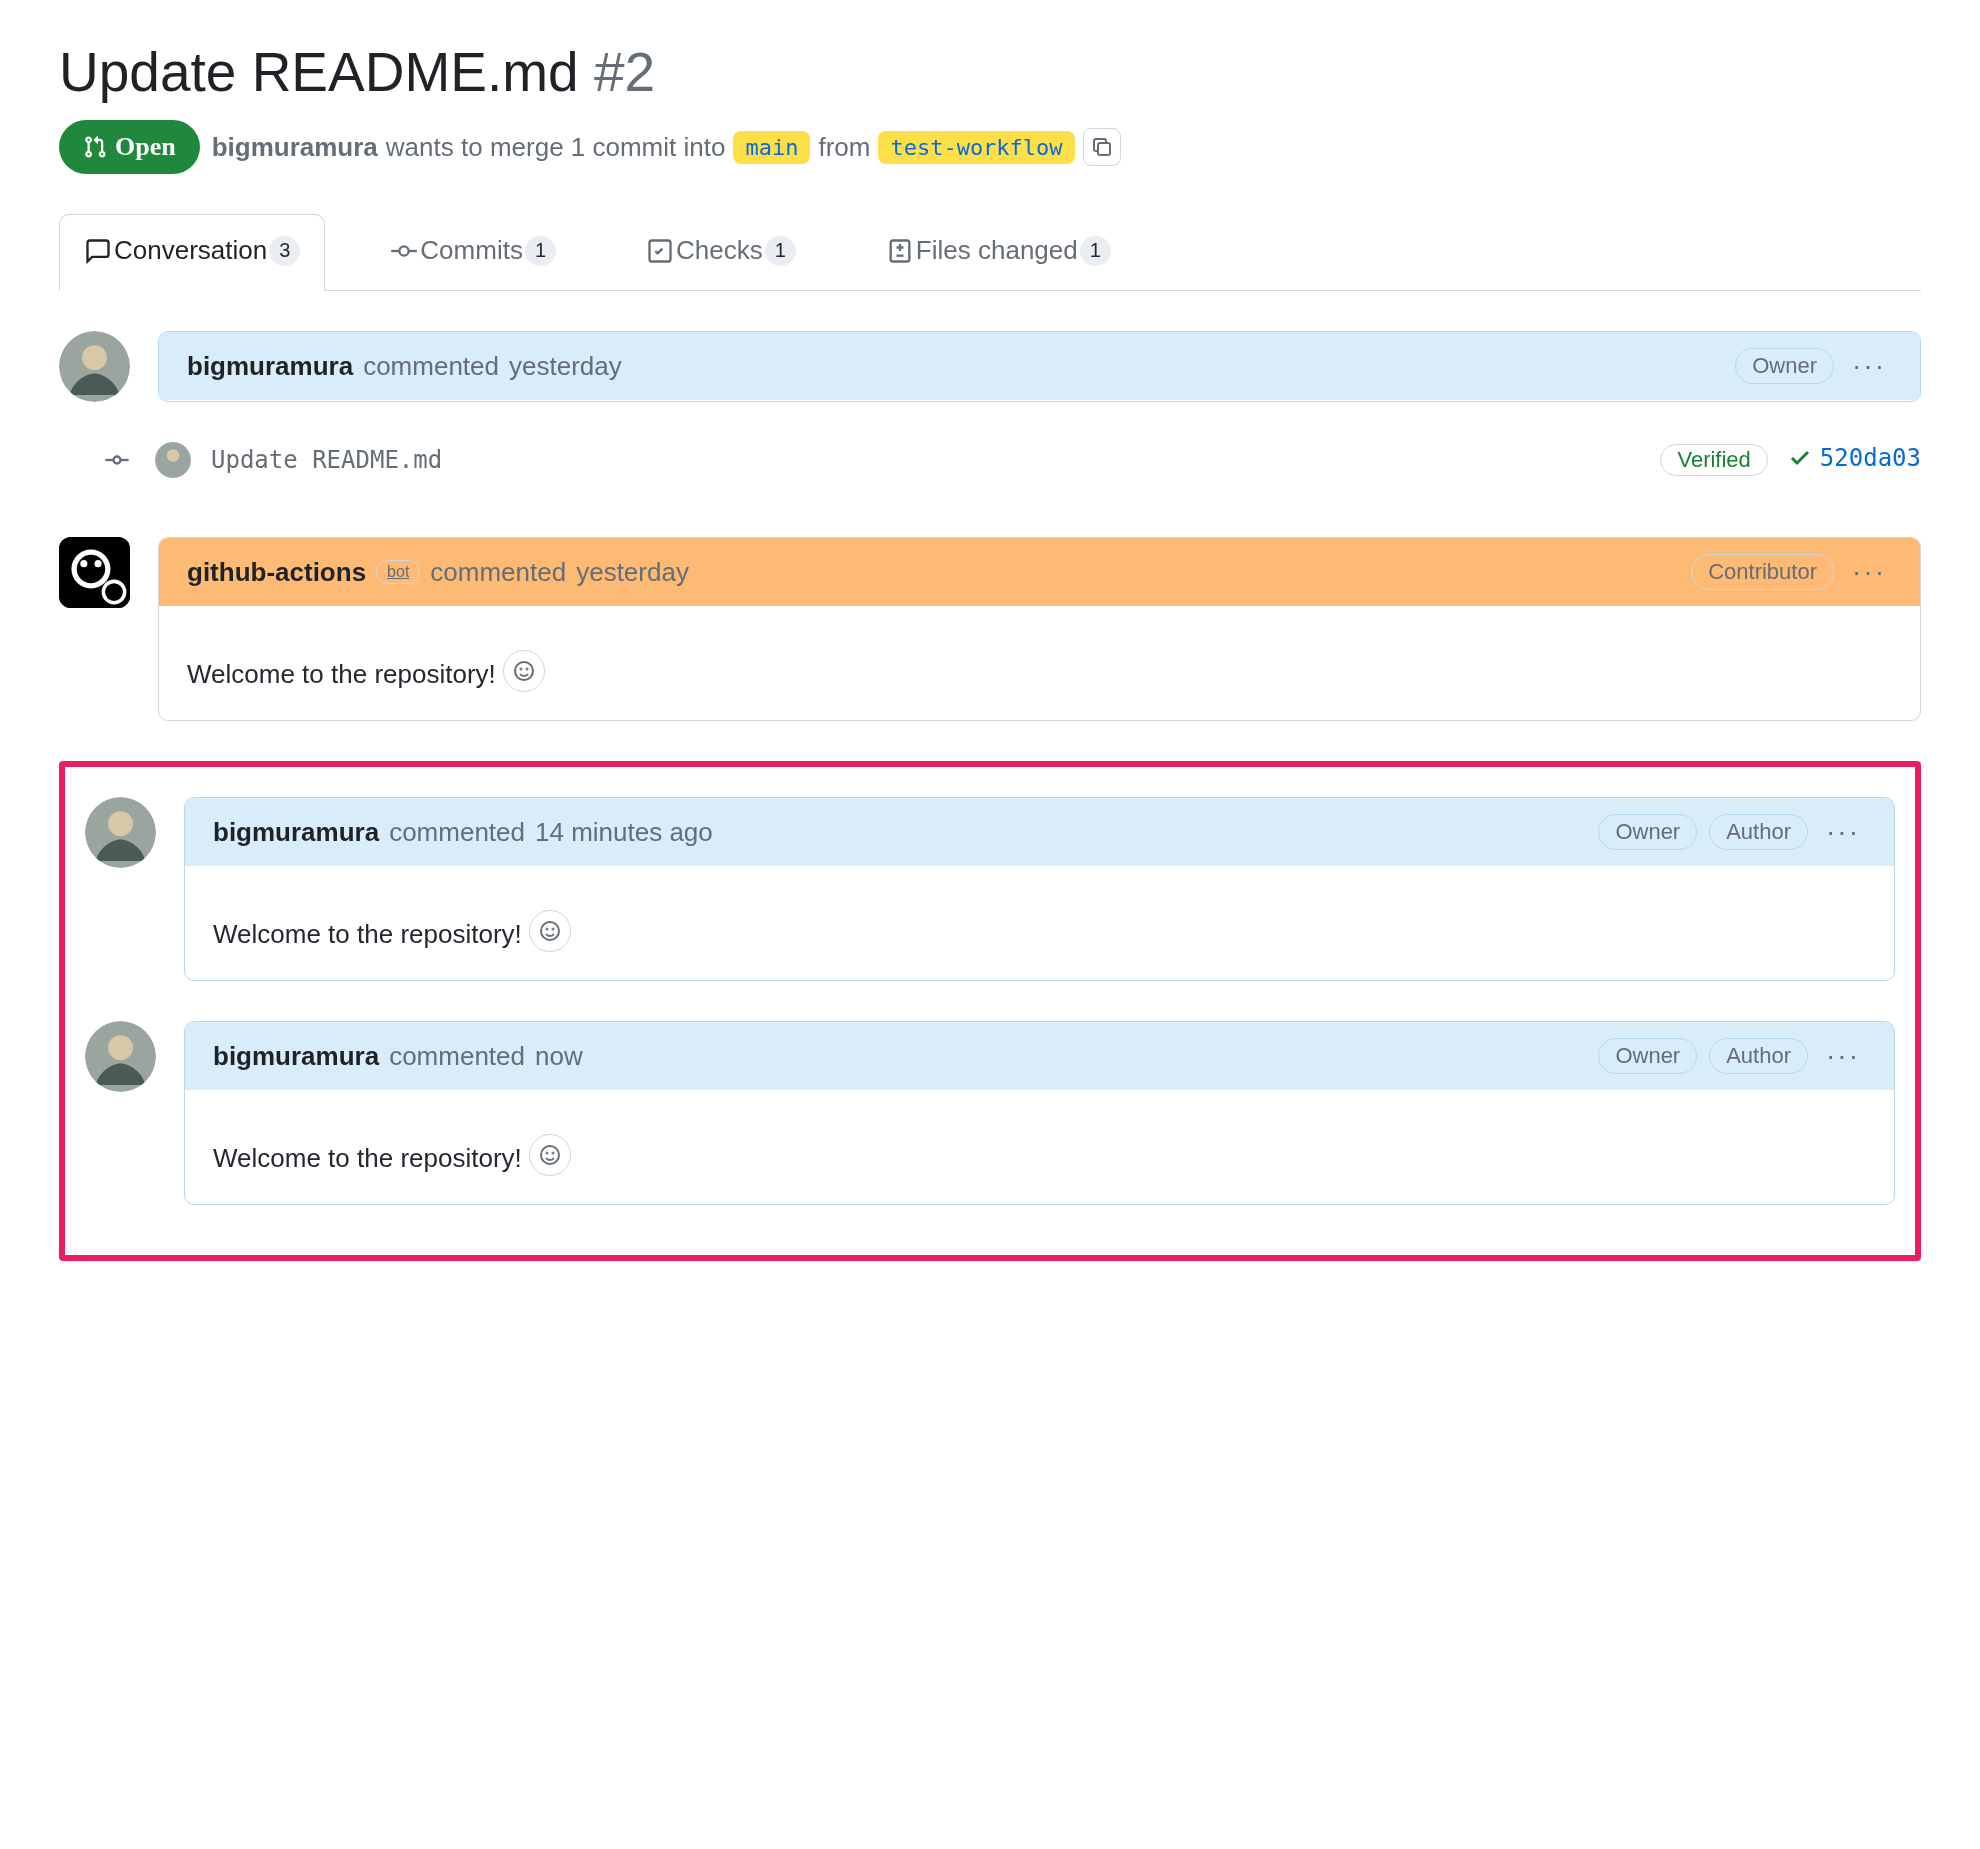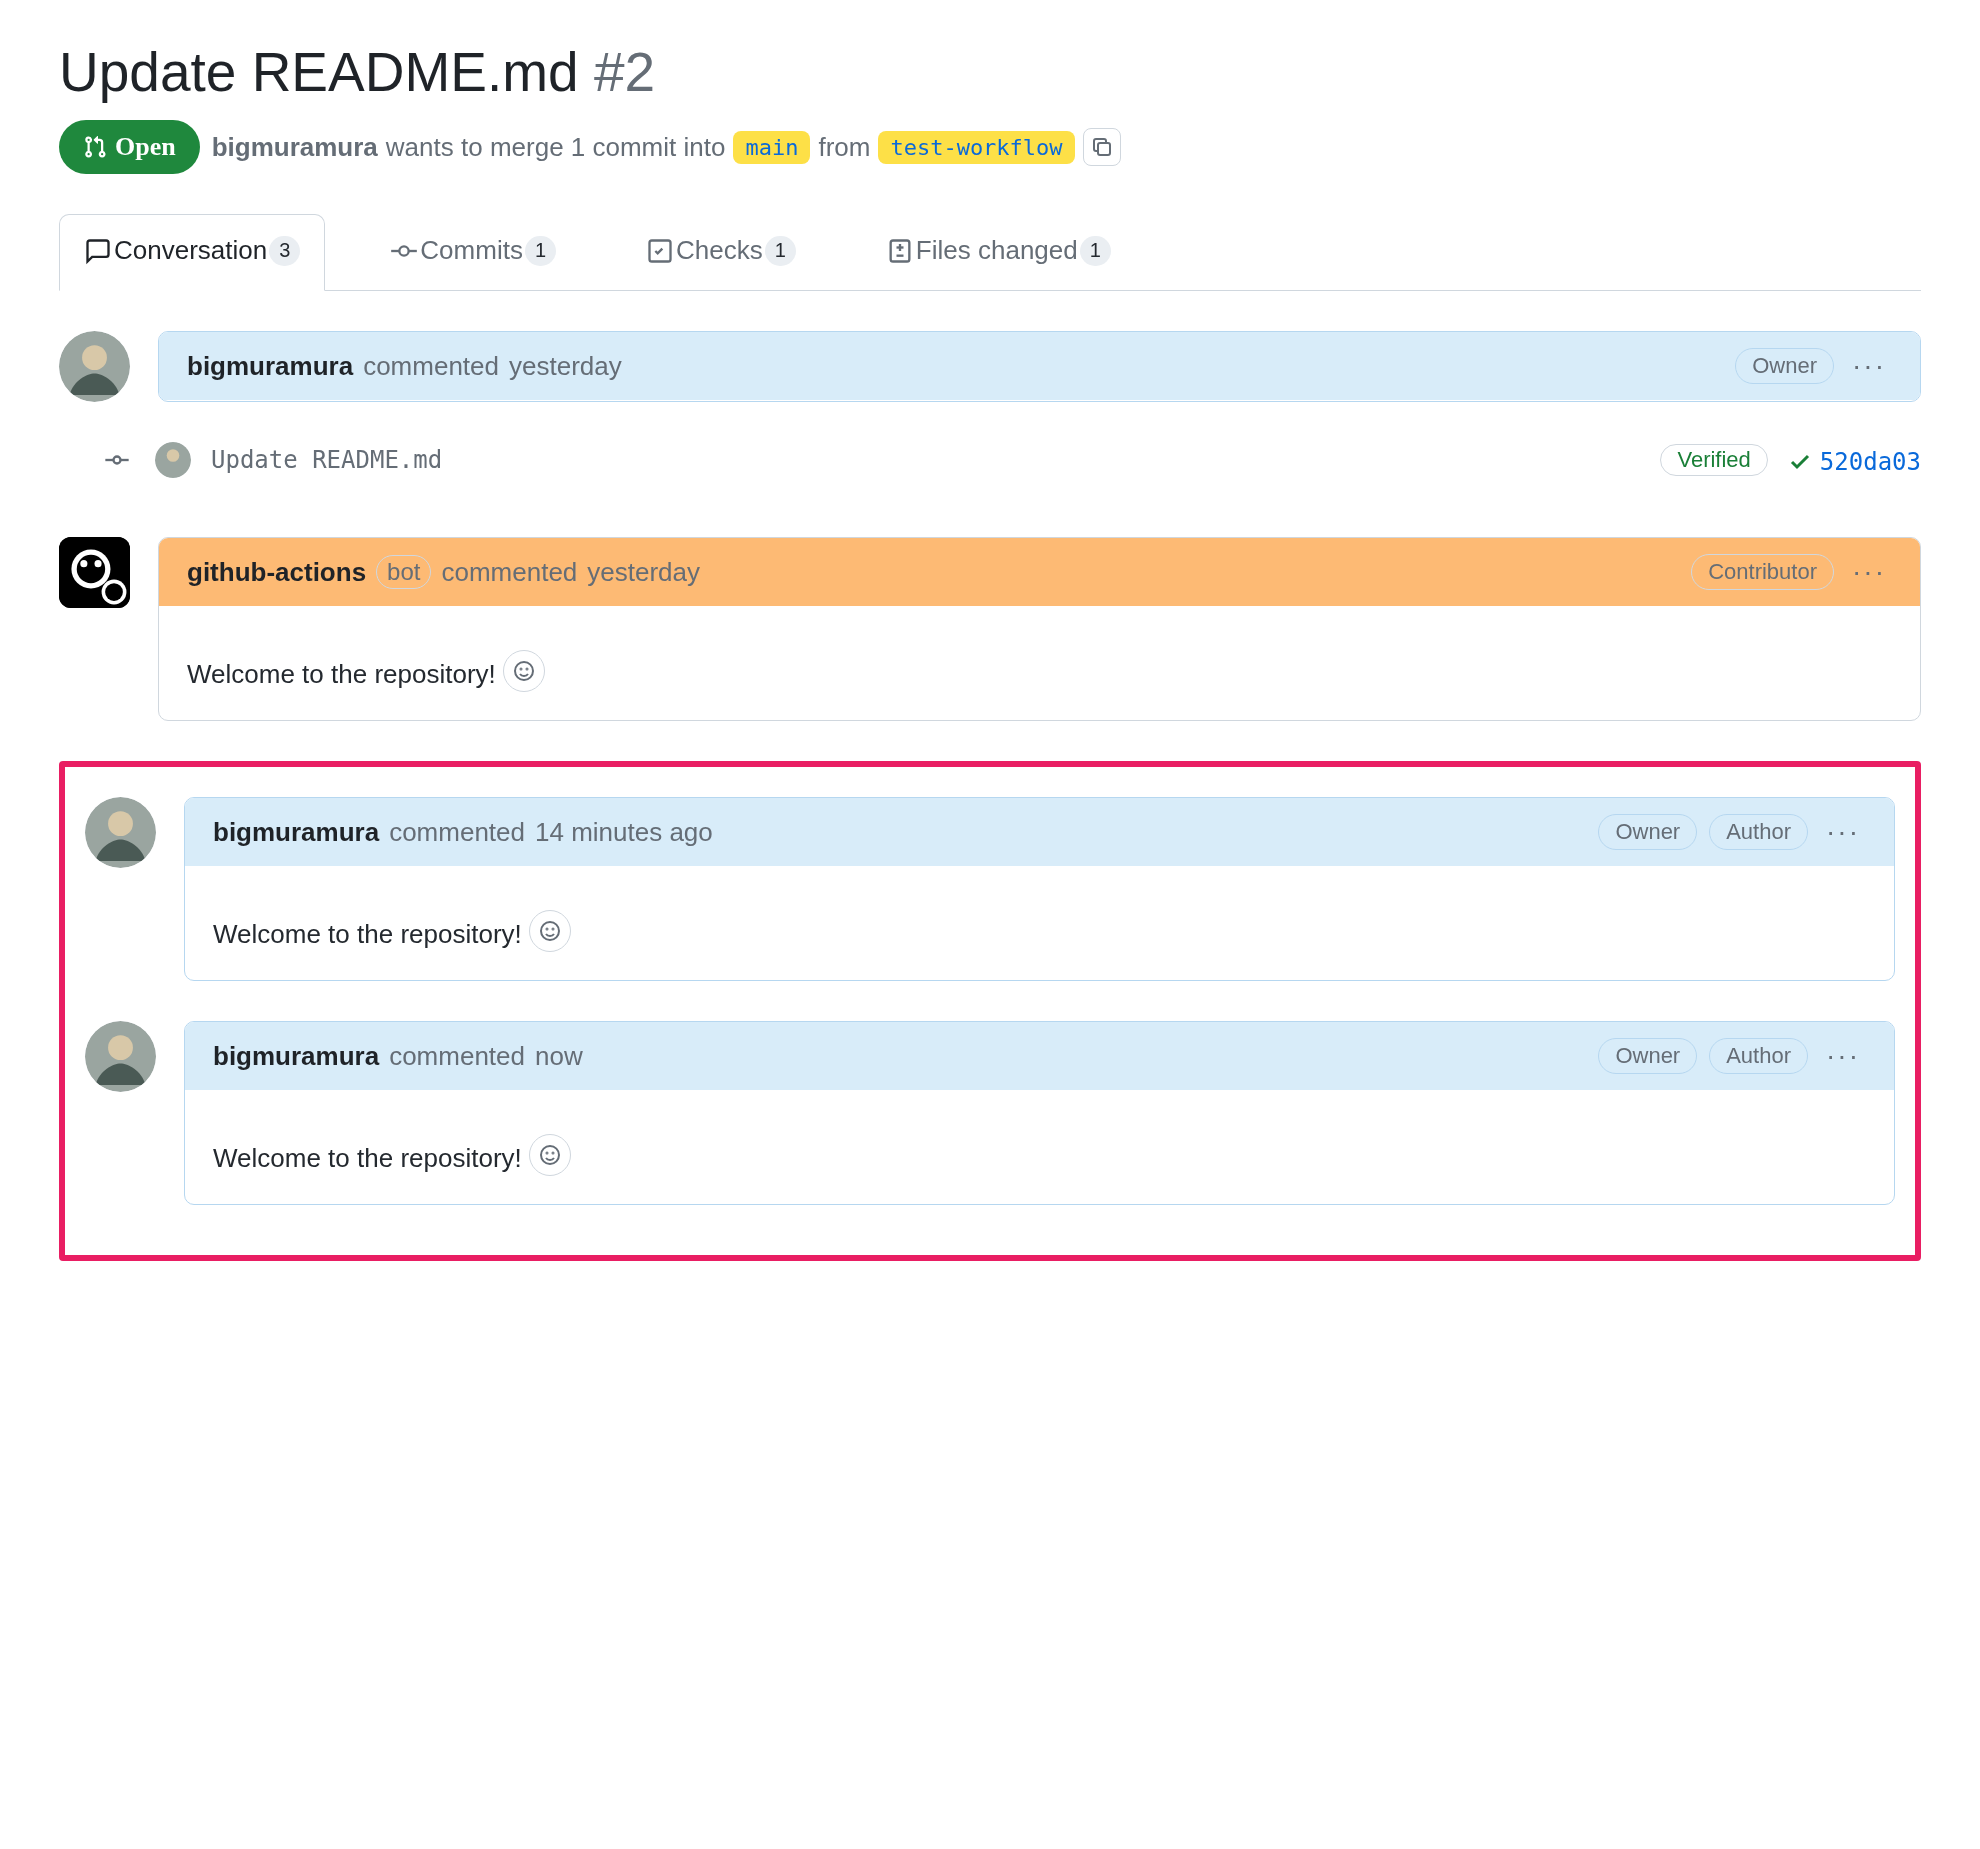--- a/index.html
+++ b/index.html
@@ -121,23 +121,24 @@
   font-size: 26px;
 }
 .comment-box.blue .comment-header { background: #d8ecf9; color:#1f2328; }
 .comment-box.gray .comment-header { background: #fdba74; text-align: center; }
 .comment-header .left { display:flex; align-items:center; gap:10px; }
 .comment-header .author { font-weight: 600; color: #1f2328; }
 .comment-header .muted { color: #656d76; }
 .bot-chip {
   border: 1px solid #d0d7de;
   color: #656d76;
-  font-size: 24px;
+  font-size: 16px;
   padding: 2px 10px;
   border-radius: 989px;
+  text-decoration: underline;
 }
 .comment-header .right { display:flex; align-items:center; gap:12px; }
 .pill {
   border: 1px solid #b6d7f0;
   background: transparent;
   color: #656d76;
   font-size: 22px;
   padding: 4px 16px;
   border-radius: 989px;
 }
@@ -155,21 +156,21 @@
   display:flex; align-items:center; gap:20px; margin: 0 0 59px 99px; padding-left: 20px;
   position: relative; z-index:1;
 }
 .commit-dot {
   width:36px; height:36px; display:flex; align-items:center; justify-content:center;
   margin-left: -79px; background:#fff; position: relative; z-index:2;
 }
 .commit-dot svg { stroke:#656d76; }
 .mini-avatar { width:36px; height:36px; border-radius:50%; background:#e5e7eb; overflow:hidden; }
 .commit-msg { font-family: ui-monospace, SFMono-Regular, Menlo, monospace; color:#656d76; font-size:24px; flex:1; }
-.commit-right { display:flex; align-items:flex-end; gap:20px; }
+.commit-right { display:flex; align-items:flex-start; gap:20px; }
 .verified {
   border:1px solid #d0d7de; color:#1a7f37; font-size:22px; padding:2px 16px; border-radius:989px;
 }
 .sha-link { color:#0969da; font-family:ui-monospace, monospace; font-size:24px; display:flex; align-items:center; gap:8px; }
 .sha-link svg { stroke:#1a7f37; }
 
 .highlight-box {
   border: 6px solid #e91e63;
   padding: 30px 20px 10px 20px;
   margin-top: 24px;

